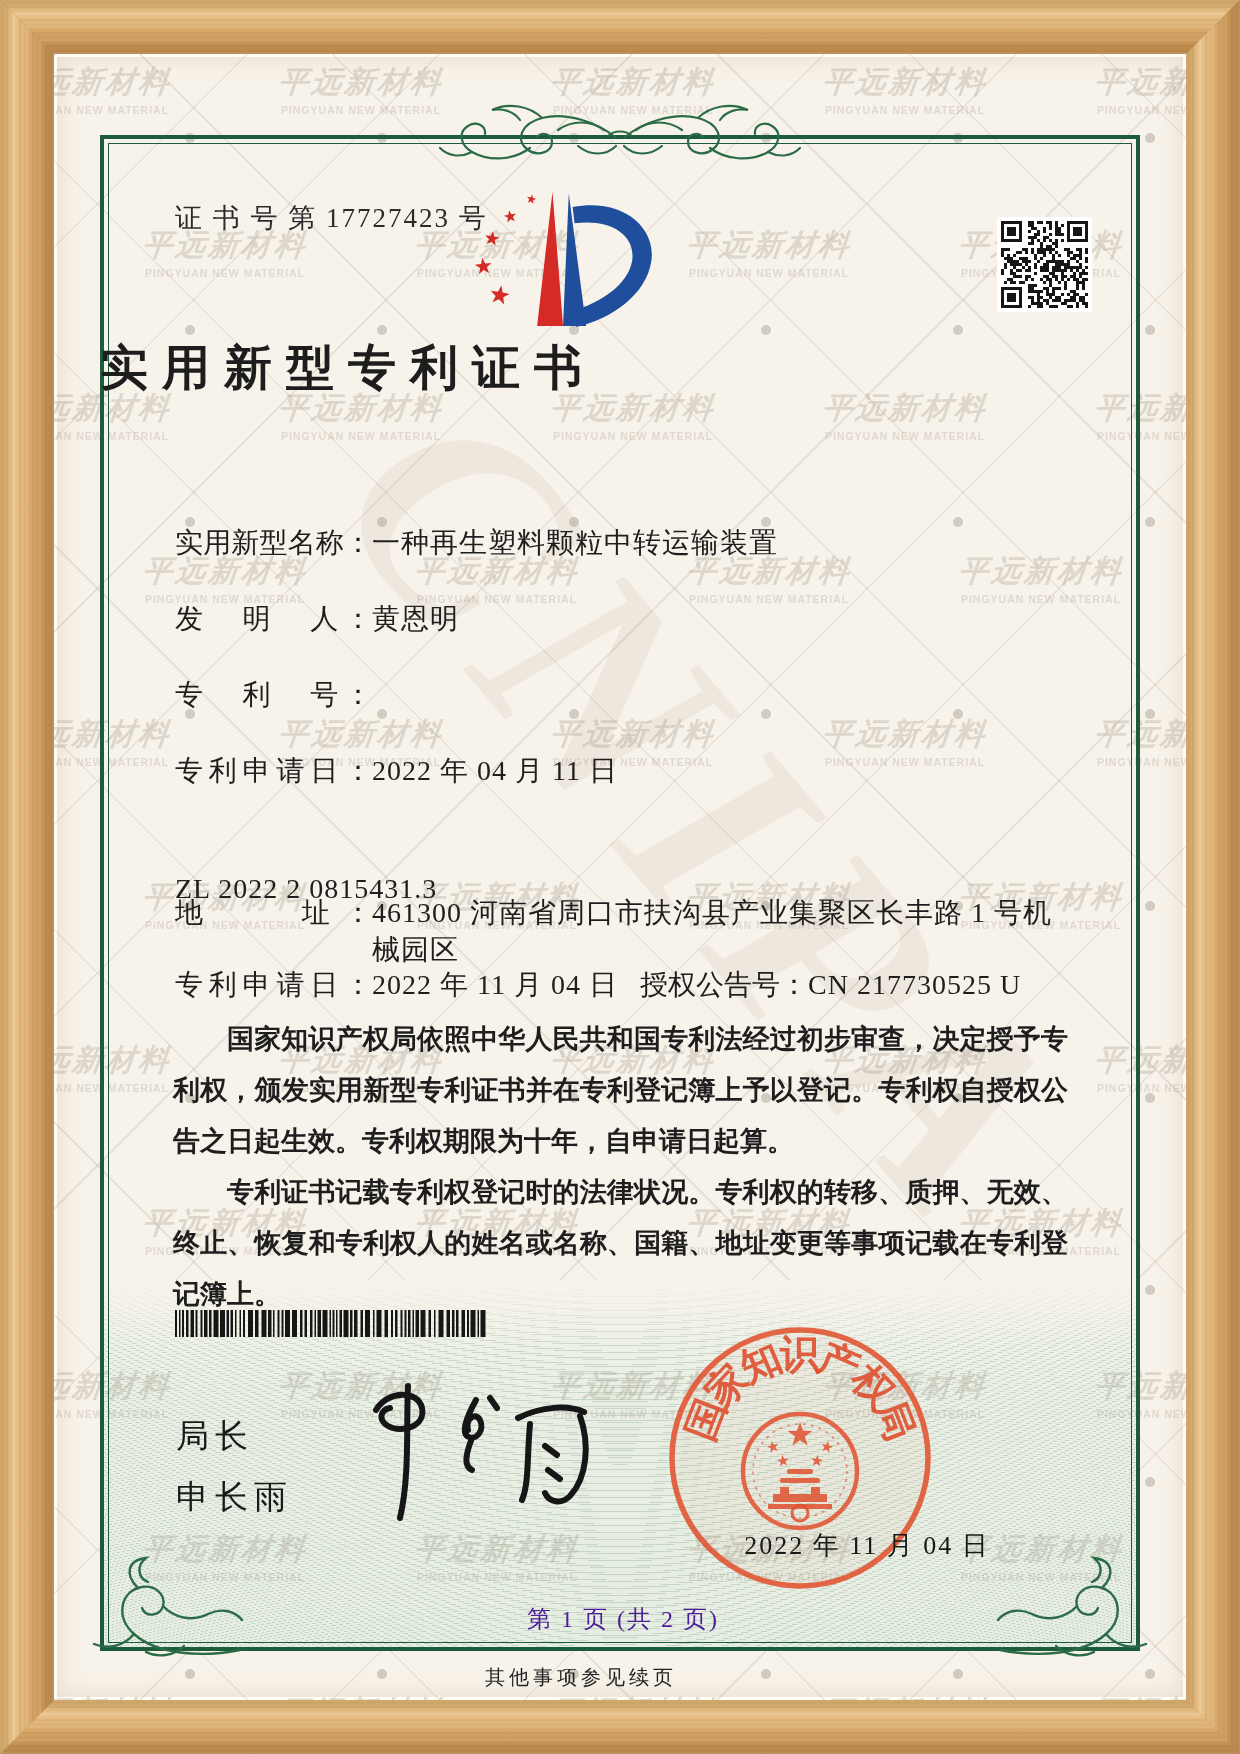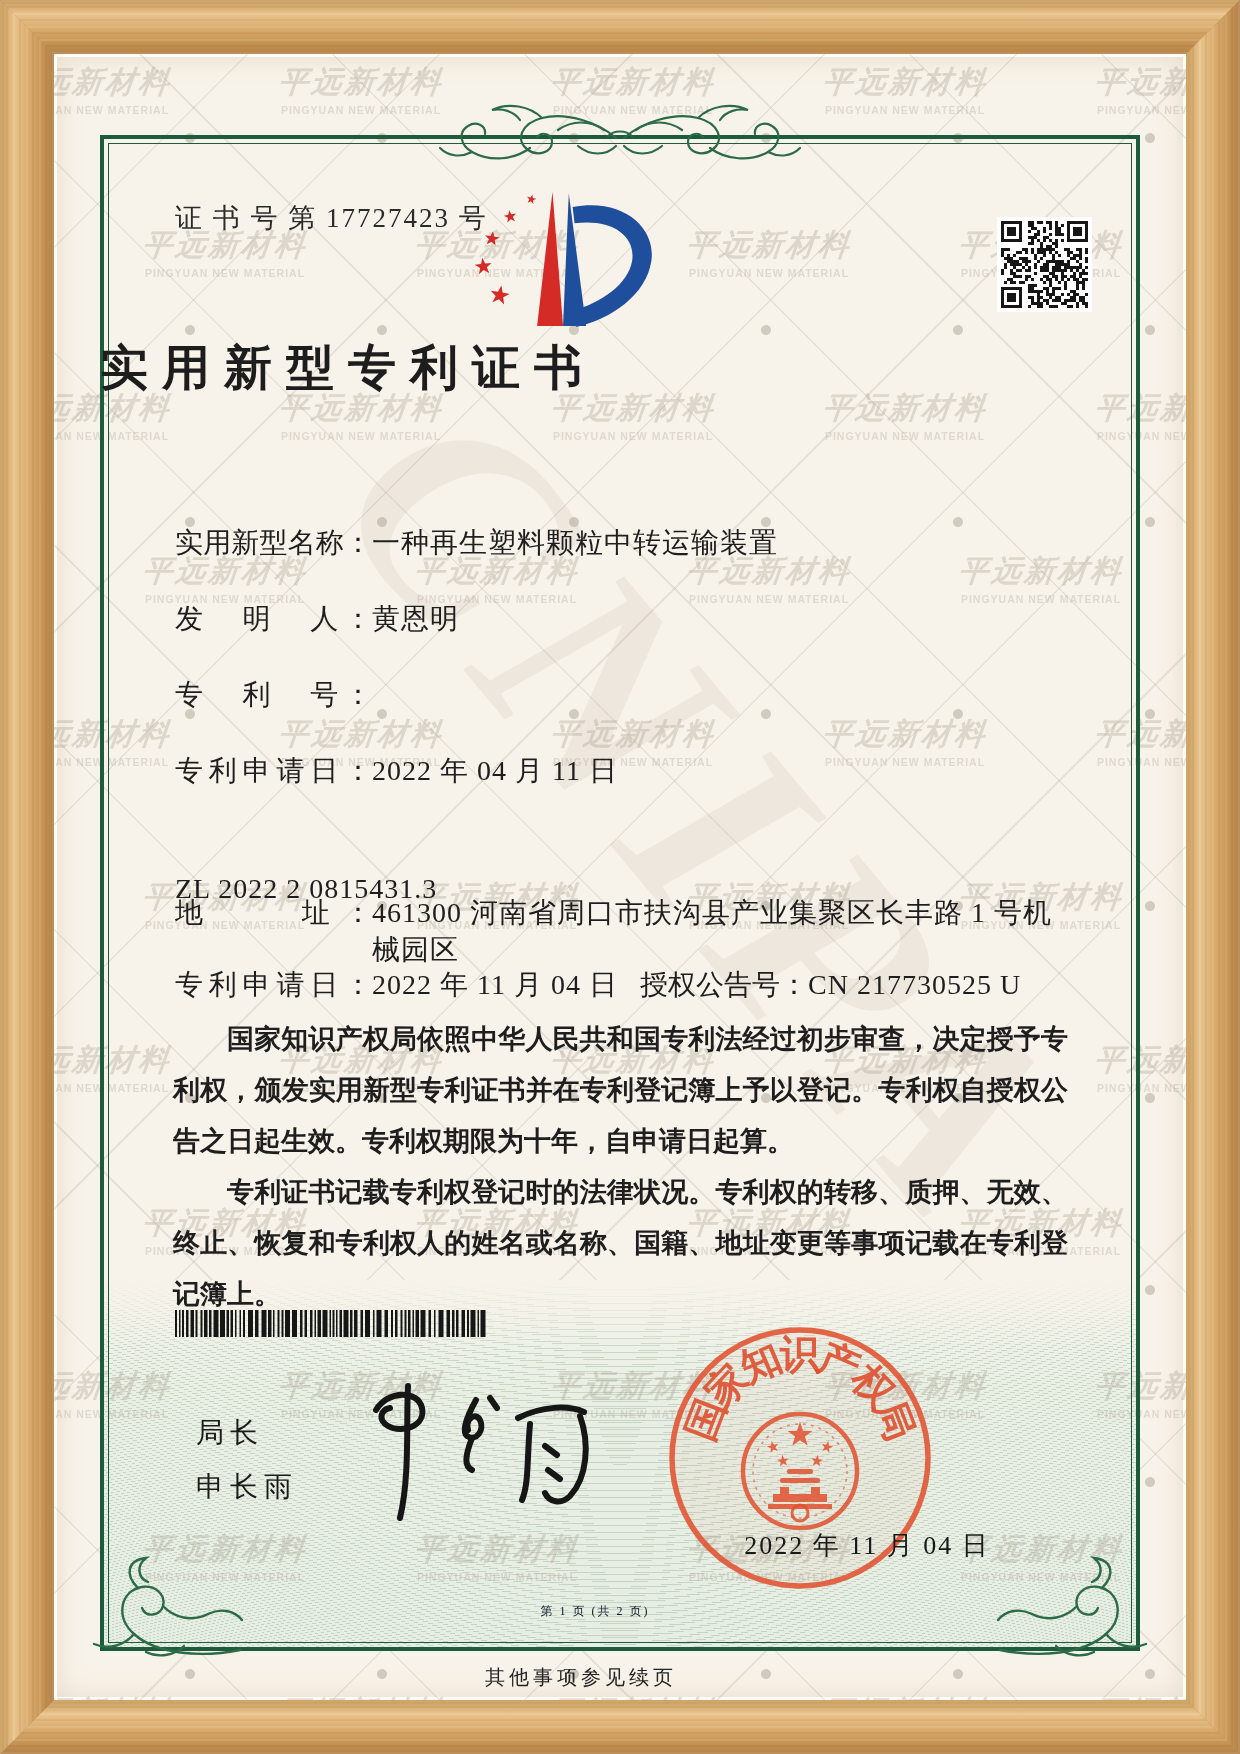--- a/index.html
+++ b/index.html
@@ -94,24 +94,24 @@
     text-align:justify;text-align-last:justify;white-space:normal;
   }
   .fvalue{display:inline-block;letter-spacing:1px;}
   .addr .fvalue{max-width:700px;line-height:37px;}
   .r1{top:524px;} .r2{top:600px;} .r3{top:676px;flex-direction:column;} .r4{top:752px;} .r5{top:826px;}
   .r6{top:894px;} .r7{top:966px;width:965px;}
   .grant-no-cell{position:absolute;left:465px;top:0;white-space:nowrap;}
   .paras{position:absolute;left:173px;top:1014px;width:895px;font-size:27px;line-height:51px;color:#1e1e1e;text-align:justify;font-weight:bold;}
   .paras p{margin:0;text-indent:2em;}
   .barcode{position:absolute;left:175px;top:1310px;line-height:0;}
-  .signer{position:absolute;left:196px;top:1414px;font-size:28px;letter-spacing:6px;color:#1a1a1a;}
+  .signer{position:absolute;left:176px;top:1414px;font-size:33px;letter-spacing:6px;color:#1a1a1a;}
   .signer div{margin-bottom:16px;}
   .signature{position:absolute;left:352px;top:1372px;}
-  .page-info{position:absolute;left:0;top:1603px;width:1190px;text-align:center;font-size:12px;letter-spacing:2px;color:#0f172a;}
+  .page-info{position:absolute;left:0;top:1603px;width:1190px;text-align:center;font-size:24px;letter-spacing:2px;color:#4c1d95;padding-left:28px;}
   .footer-note{position:absolute;left:0;top:1664px;width:1162px;text-align:center;font-size:20px;letter-spacing:4px;color:#222;z-index:6;}
   
   .seal{position:absolute;left:660px;top:1312px;width:280px;height:280px;z-index:7;}
   .seal-ch{
     position:absolute;width:48px;height:48px;text-align:center;line-height:48px;
     font-size:40px;font-weight:700;color:rgba(222,79,45,.90);
   }
   .seal-date{
     position:absolute;left:742px;top:1528px;width:250px;text-align:center;
     font-size:26px;letter-spacing:2px;color:#181818;z-index:8;white-space:nowrap;

